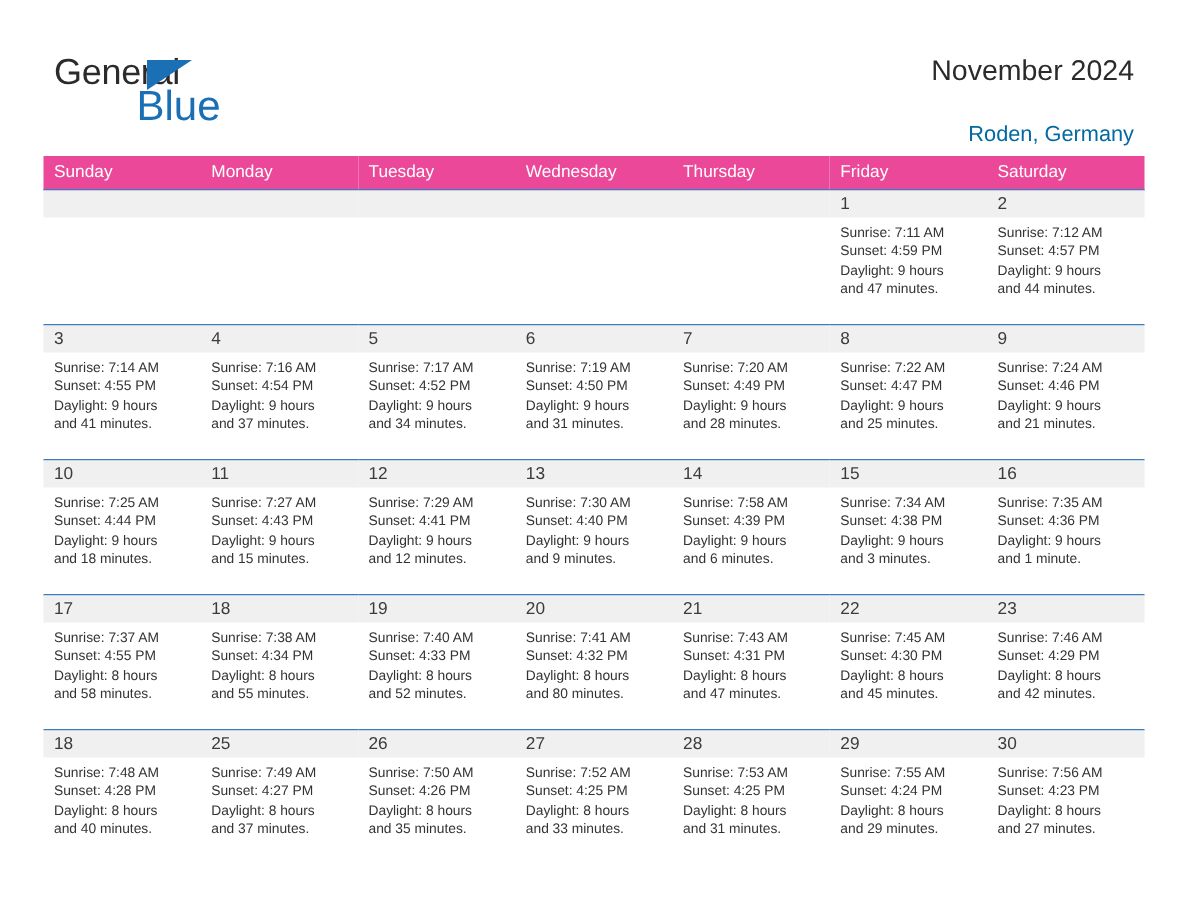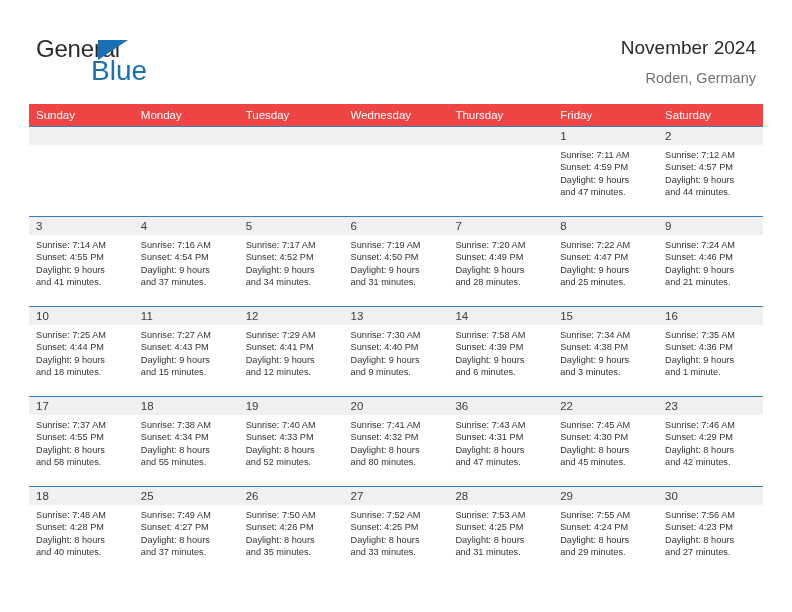--- a/index.html
+++ b/index.html
@@ -69,37 +69,37 @@
   }
   .cal-title {
     font-size: 19px;
     color: #2b2b2b;
     line-height: 36px;
     font-weight: 400;
     white-space: nowrap;
   }
   .cal-sub {
     font-size: 14.5px;
-    color: #737373;
+    color: #0369a1;
     line-height: 22px;
-    margin-top: 1px;
+    margin-top: 13px;
     white-space: nowrap;
   }
 
   
   .cal {
     position: absolute;
     left: 29px;
     top: 104px;
     width: 734px;
     border-collapse: collapse;
     table-layout: fixed;
   }
   .cal th {
-    background: #ef4444;
+    background: #ec4899;
     color: #ffffff;
     font-size: 11.5px;
     font-weight: normal;
     text-align: left;
     padding: 5px 0 5px 7px;
     height: 22px;
     border: none;
   }
   .cal td {
     vertical-align: top;
@@ -415,21 +415,21 @@
               <div class="cell-body">
                 <div>Sunrise: 7:41 AM</div>
                 <div>Sunset: 4:32 PM</div>
                 <div>Daylight: 8 hours</div>
                 <div>and 80 minutes.</div>
               </div>
             </div>
           </td>
           <td>
             <div class="cell-inner">
-              <div class="daynum-band">36</div>
+              <div class="daynum-band">21</div>
               <div class="cell-body">
                 <div>Sunrise: 7:43 AM</div>
                 <div>Sunset: 4:31 PM</div>
                 <div>Daylight: 8 hours</div>
                 <div>and 47 minutes.</div>
               </div>
             </div>
           </td>
           <td>
             <div class="cell-inner">

